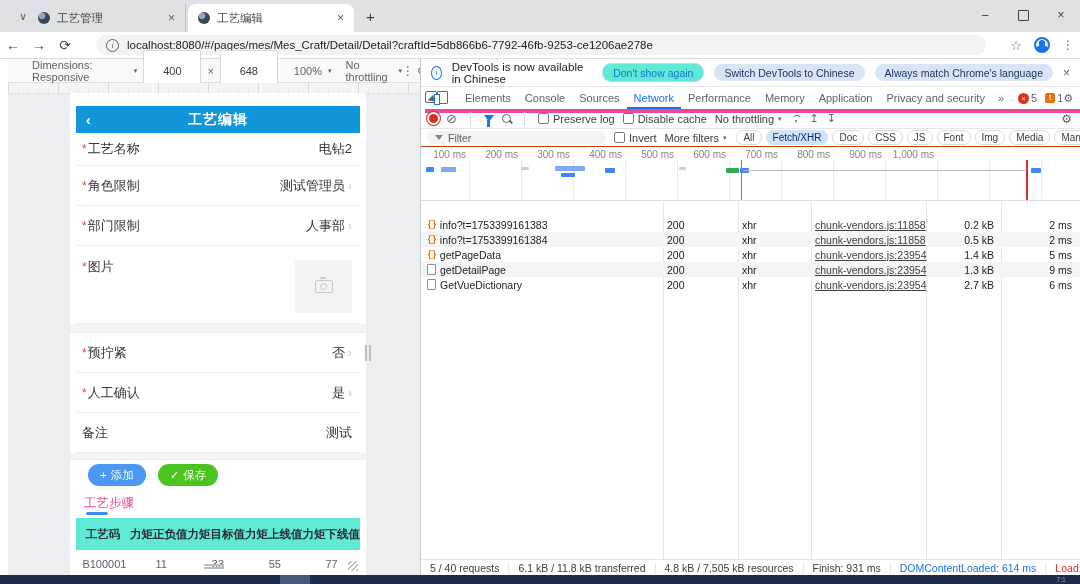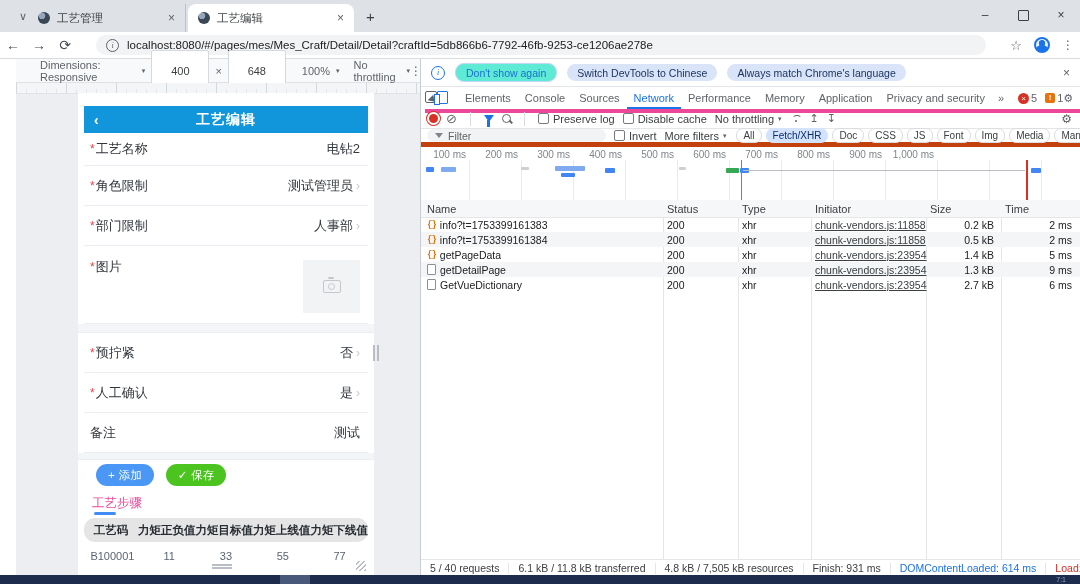--- a/index.html
+++ b/index.html
@@ -34,21 +34,21 @@
     font-size:8px;line-height:11px;text-align:center;flex:0 0 auto;font-family:"Liberation Serif",serif;font-style:italic;}
   .urltext{font-size:11.5px;color:#202124;white-space:nowrap;overflow:hidden;}
   .tb-right{position:absolute;right:6px;top:3px;display:flex;align-items:center;gap:12px;height:20px;}
   .star{color:#5f6368;font-size:13px;}
   .avatar{width:16px;height:16px;border-radius:50%;border:2px solid #1a73e8;box-sizing:border-box;
     background:radial-gradient(circle at 50% 36%,#1a73e8 3px,transparent 3.5px),
     radial-gradient(circle at 50% 110%,#1a73e8 7px,#e8f0fe 7.5px);}
   .kebab{color:#5f6368;font-size:12px;}
 
   
-  .devicepane{position:absolute;left:16px;top:59px;width:420px;height:516px;background:#eceef1;}
+  .devicepane{position:absolute;left:8px;top:59px;width:420px;height:516px;background:#eceef1;}
   .devbar{position:absolute;left:0;top:0;width:420px;height:24px;background:#f8f9fa;
     border-bottom:1px solid #dfe1e5;display:flex;align-items:center;font-size:11px;color:#5f6368;
     padding-left:24px;box-sizing:border-box;gap:6px;}
   .dim-input{width:32px;height:15px;background:#fff;border:1px solid #d5d8dc;border-radius:2px;
     font-size:11px;color:#3c4043;text-align:center;font-family:inherit;padding:12px;}
   .caret{font-size:7px;color:#5f6368;}
   .devbar .rot{color:#5f6368;font-size:12px;margin-left:10px;}
   .devbar .menu3{position:absolute;right:14px;color:#5f6368;font-size:12px;}
   .ruler{position:absolute;left:0;top:24px;width:420px;height:10px;background:#f4f5f7;
     border-bottom:1px solid #e0e3e7;
@@ -76,21 +76,21 @@
   .band.slim{height:6px;}
   .btnrow{height:30px;display:flex;align-items:center;gap:12px;padding-left:12px;}
   .pill{height:22px;border-radius:12px;color:#fff;font-size:11.5px;display:flex;align-items:center;
     gap:4px;padding:0 12px;}
   .pill.add{background:#4a97f5;}
   .pill.save{background:#4cc41f;}
   .steptitle{height:22px;display:flex;align-items:flex-end;font-size:12.5px;color:#ec4899;padding-left:8px;position:relative;}
   .steptitle .ul{position:absolute;left:10px;bottom:-3px;width:22px;height:3px;background:#3f8cf5;border-radius:2px;}
   .steptable{margin-top:6px;}
   .sthead,.strow{display:flex;}
-  .sthead{height:24px;background:#e5e5e5;align-items:center;border-radius:11px;}
+  .sthead{height:32px;background:#5eead4;align-items:center;}
   .sthead span{flex:1;text-align:center;font-size:11.5px;font-weight:bold;color:#272c33;white-space:nowrap;}
   .strow{height:28px;align-items:center;}
   .strow span{flex:1;text-align:center;font-size:11px;color:#5a6470;}
   .h-right{position:absolute;left:357px;top:286px;width:6px;height:16px;
     border-left:2px solid #b9bec5;border-right:2px solid #b9bec5;box-sizing:border-box;}
   .h-bottom{position:absolute;left:196px;top:505px;width:20px;height:5px;
     border-top:2px solid #b9bec5;border-bottom:2px solid #b9bec5;box-sizing:border-box;}
   .h-corner{position:absolute;left:340px;top:502px;width:10px;height:10px;
     background:repeating-linear-gradient(135deg,transparent 0 2px,#b9bec5 2px 3.5px);}
 
@@ -137,21 +137,21 @@
   .mag:after{content:"";position:absolute;left:6px;top:6px;width:4px;height:1.5px;background:#5f6368;transform:rotate(45deg);}
   .cb{width:9px;height:9px;border:1px solid #767a80;border-radius:2px;background:#fff;}
   .cblab{display:flex;align-items:center;gap:4px;white-space:nowrap;}
   .wifi{width:12px;height:8px;position:relative;}
   .wifi:before{content:"";position:absolute;left:2px;top:0;width:8px;height:8px;border:1.5px solid #5f6368;
     border-bottom:none;border-left-color:transparent;border-right-color:transparent;border-radius:50%;}
   .wifi:after{content:"";position:absolute;left:5px;top:5px;width:2px;height:2px;background:#5f6368;border-radius:50%;}
   .arr{color:#5f6368;font-size:11px;}
   .gear-r{margin-left:auto;color:#5f6368;font-size:12px;}
 
-  .filterbar{position:absolute;left:0;top:70px;width:100%;height:18px;border-bottom:5px solid #c2410c;
+  .filterbar{position:absolute;left:0;top:70px;width:100%;height:18px;border-bottom:1px solid #c2410c;
     display:flex;align-items:center;gap:8px;padding:0 6px;box-sizing:border-box;color:#3c4043;}
   .filterinput{width:205px;height:13px;background:#f1f3f4;border-radius:7px;display:flex;
     align-items:center;gap:5px;padding:0 8px;color:#80868b;}
   .filterinput .f{width:0;height:0;border-left:4px solid transparent;border-right:4px solid transparent;
     border-top:5px solid #80868b;}
   .filterinput input{border:none;background:transparent;outline:none;font-size:10.5px;color:#202124;
     width:150px;font-family:inherit;padding:0;}
   .filterinput input::placeholder{color:#5f6368;}
   .chips{display:flex;align-items:center;gap:4px;margin-left:2px;}
   .chip{height:13px;border:1px solid #dadce0;border-radius:7px;padding:0 6px;display:flex;
@@ -347,20 +347,21 @@
 
     <div class="h-right"></div>
     <div class="h-bottom"></div>
     <div class="h-corner"></div>
   </div>
 
   <div class="devtools">
 
     <div class="banner">
       <span class="bluei">i</span>
+      <span class="txt">DevTools is now available in Chinese</span>
       <span class="bbtn ghost">Don't show again</span>
       <span class="bbtn tonal">Switch DevTools to Chinese</span>
       <span class="bbtn tonal">Always match Chrome's language</span>
       <span class="x">×</span>
     </div>
 
     <div class="dt-tabs">
       <span class="ico"><span class="inspect-ico"></span></span>
       <span class="ico"><span class="device-ico"></span></span>
       <span class="vsep"></span>
@@ -477,28 +478,20 @@
       <div class="vline-red"></div>
       <div class="bar b-blue2" style="left:610px;top:21px;width:10px"></div>
     </div>
 
     <div class="grid-table">
       <div class="colline" style="left:242px"></div>
       <div class="colline" style="left:317px"></div>
       <div class="colline" style="left:390px"></div>
       <div class="colline" style="left:505px"></div>
       <div class="colline" style="left:580px"></div>
-      <div class="thead">
-        <span style="left:6px">Name</span>
-        <span style="left:246px">Status</span>
-        <span style="left:321px">Type</span>
-        <span style="left:394px">Initiator</span>
-        <span style="left:509px">Size</span>
-        <span style="left:584px">Time</span>
-      </div>
 
       <div class="nrow" style="top:17px">
         <span class="cell c-name">
             <span class="jsonic">{}</span>
             <span>info?t=1753399161383</span>
           </span>
         <span class="cell c-status">200</span>
         <span class="cell c-type">xhr</span>
         <span class="cell c-init">chunk-vendors.js:11858</span>
         <span class="cell c-size">0.2 kB</span>

